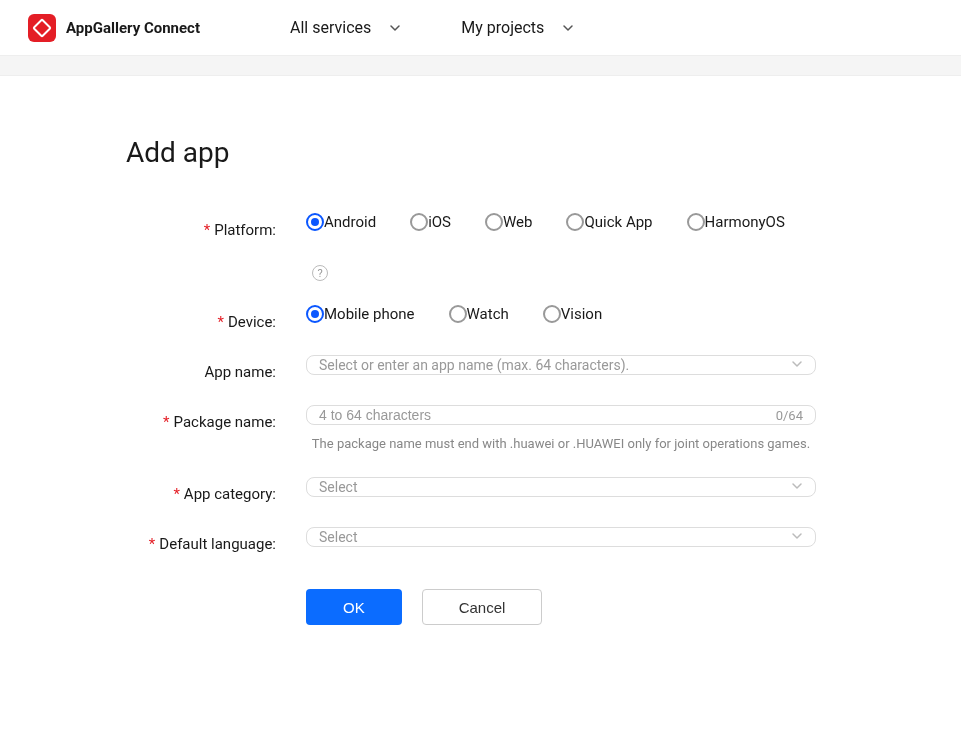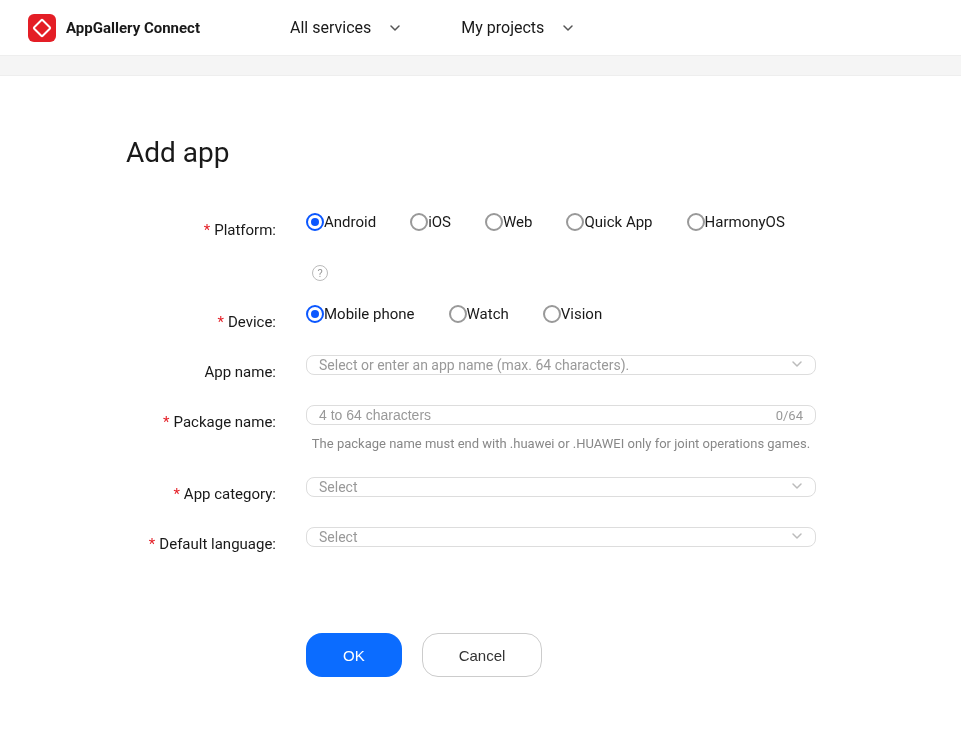--- a/index.html
+++ b/index.html
@@ -177,30 +177,29 @@
       color: #888;
       margin-top: 10px;
       line-height: 1.4;
     }
     .button-row {
       display: flex;
       gap: 20px;
       margin-top: 12px;
     }
     .btn {
-      height: 44px;
+      height: 36px;
       padding: 0 36px;
-      border-radius: 16px;
+      border-radius: 4px;
       font-size: 15px;
       cursor: pointer;
       display: inline-flex;
       align-items: center;
       justify-content: center;
       border: 1px solid transparent;
-      margin-top: 44px;
     }
     .btn-primary {
       background: #0b6cff;
       color: #fff;
     }
     .btn-secondary {
       background: #fff;
       color: #333;
       border-color: #ccc;
     }

